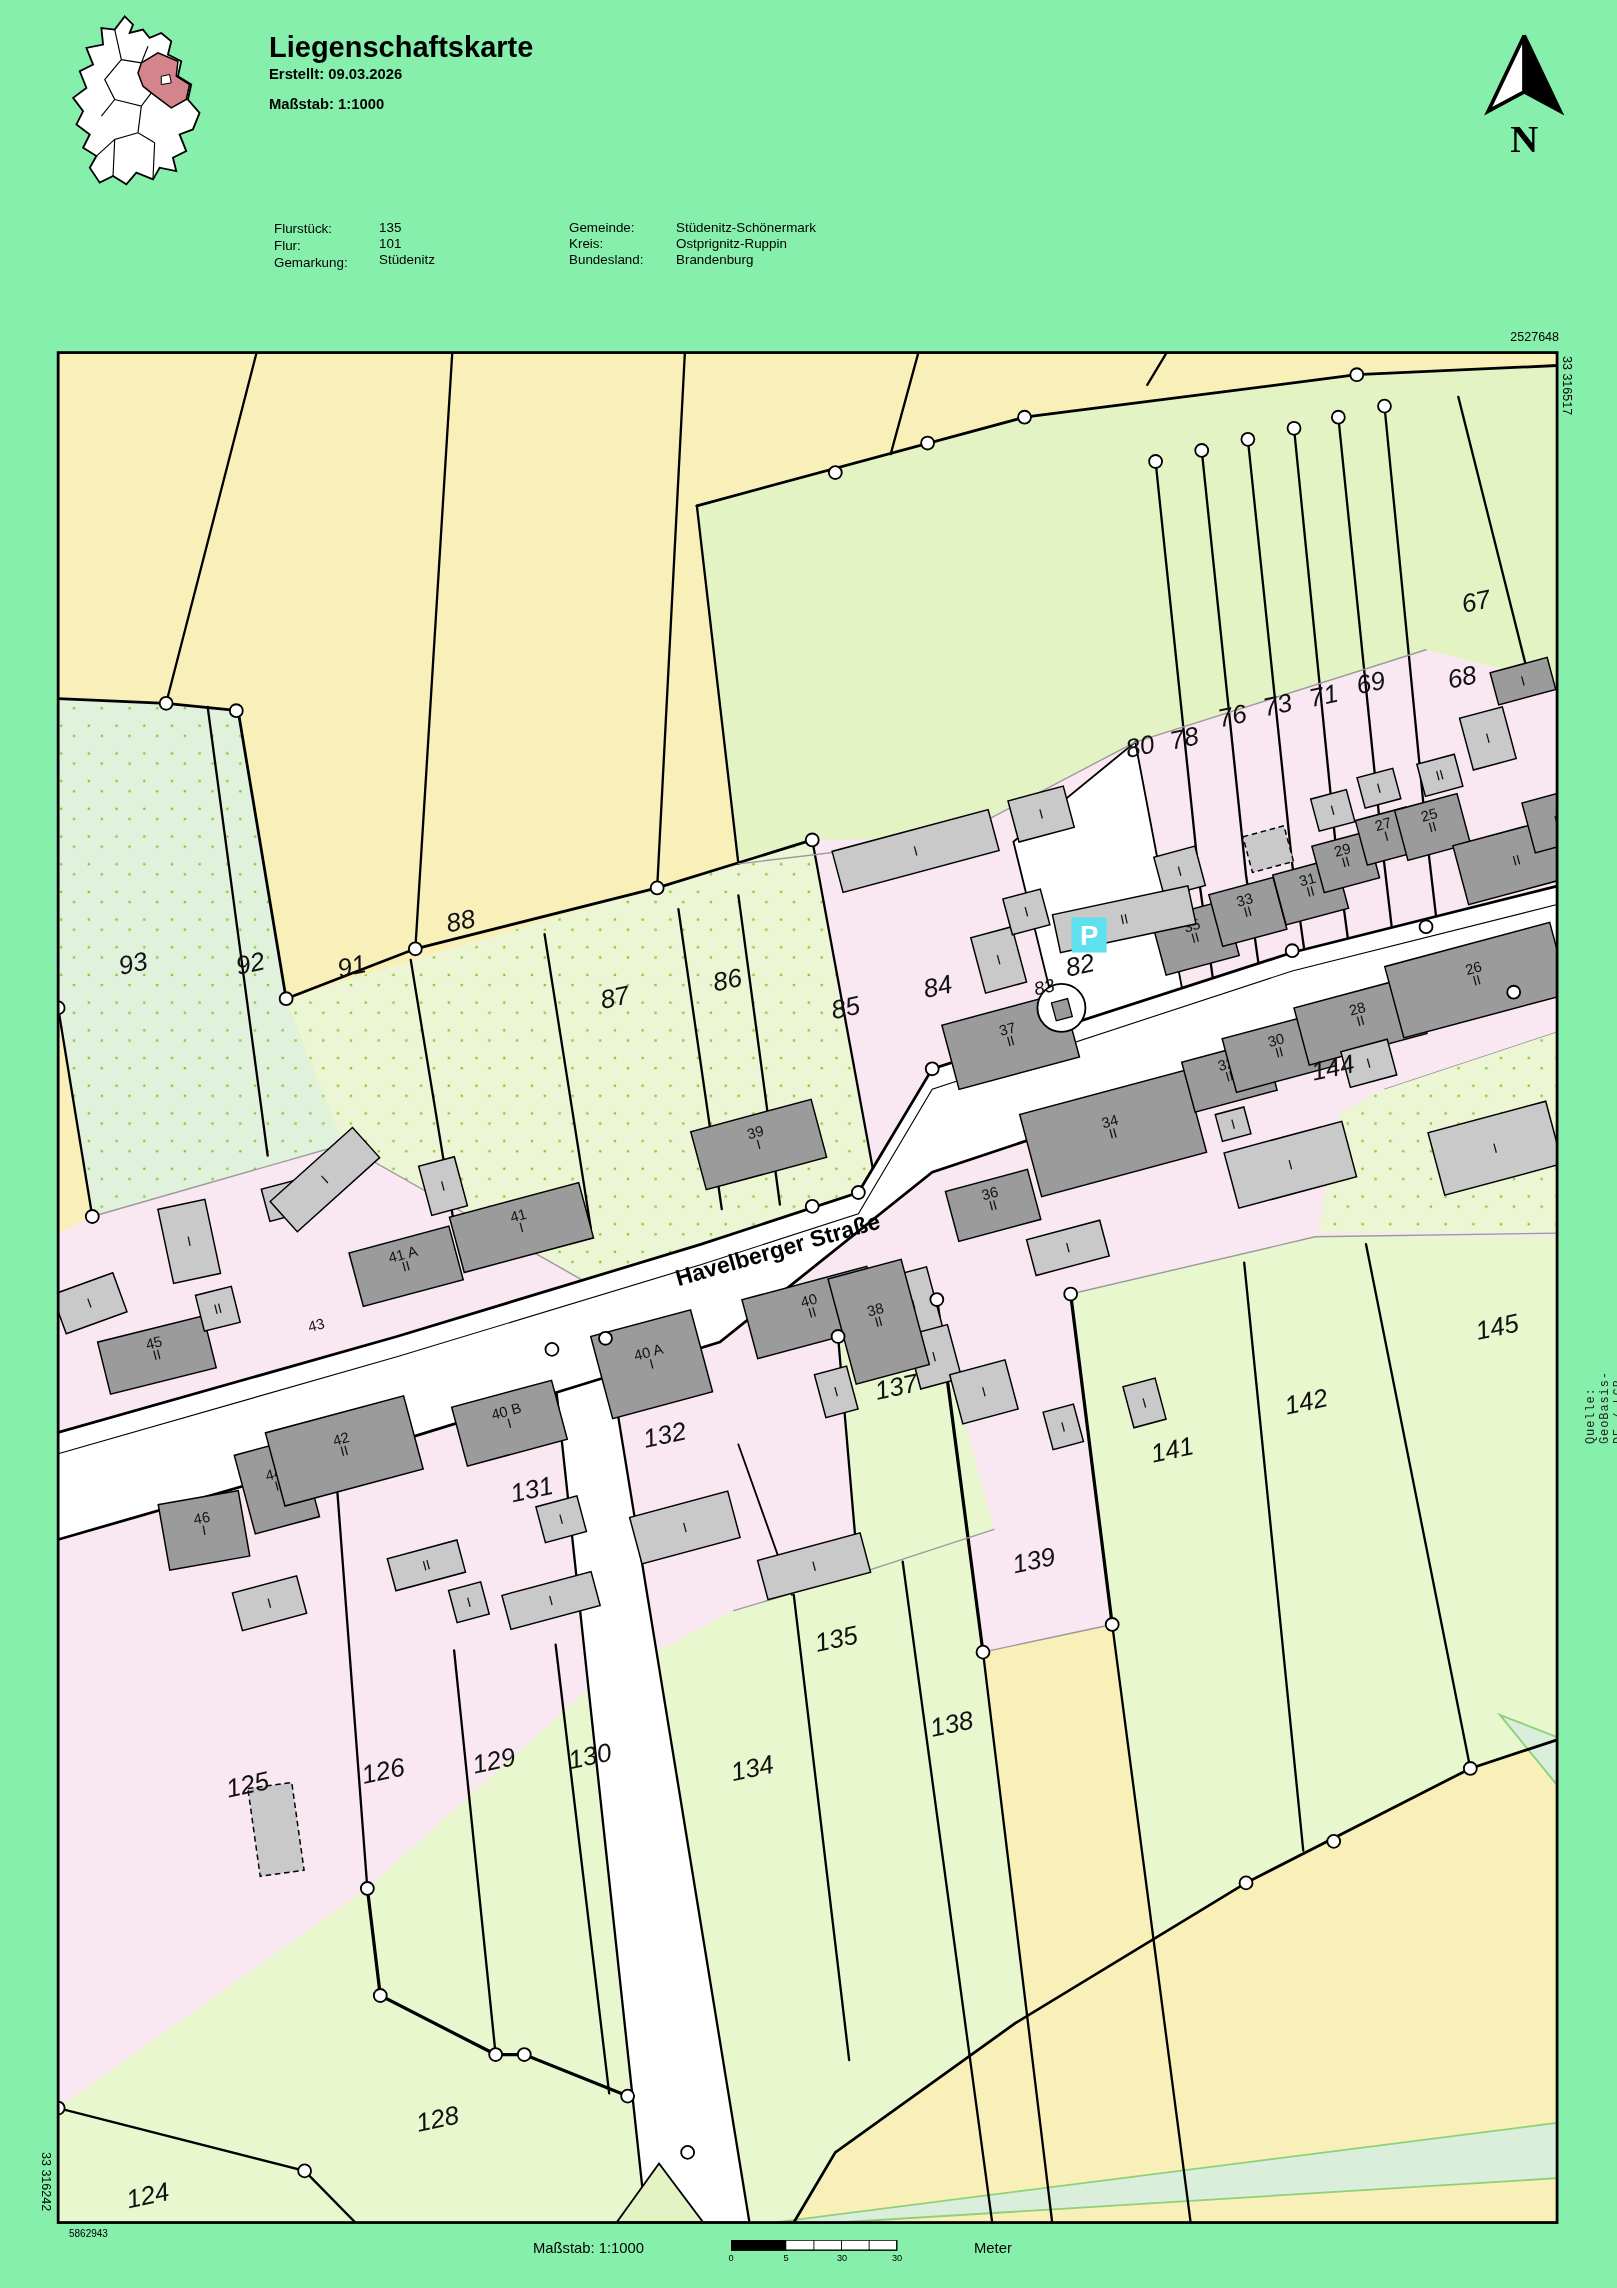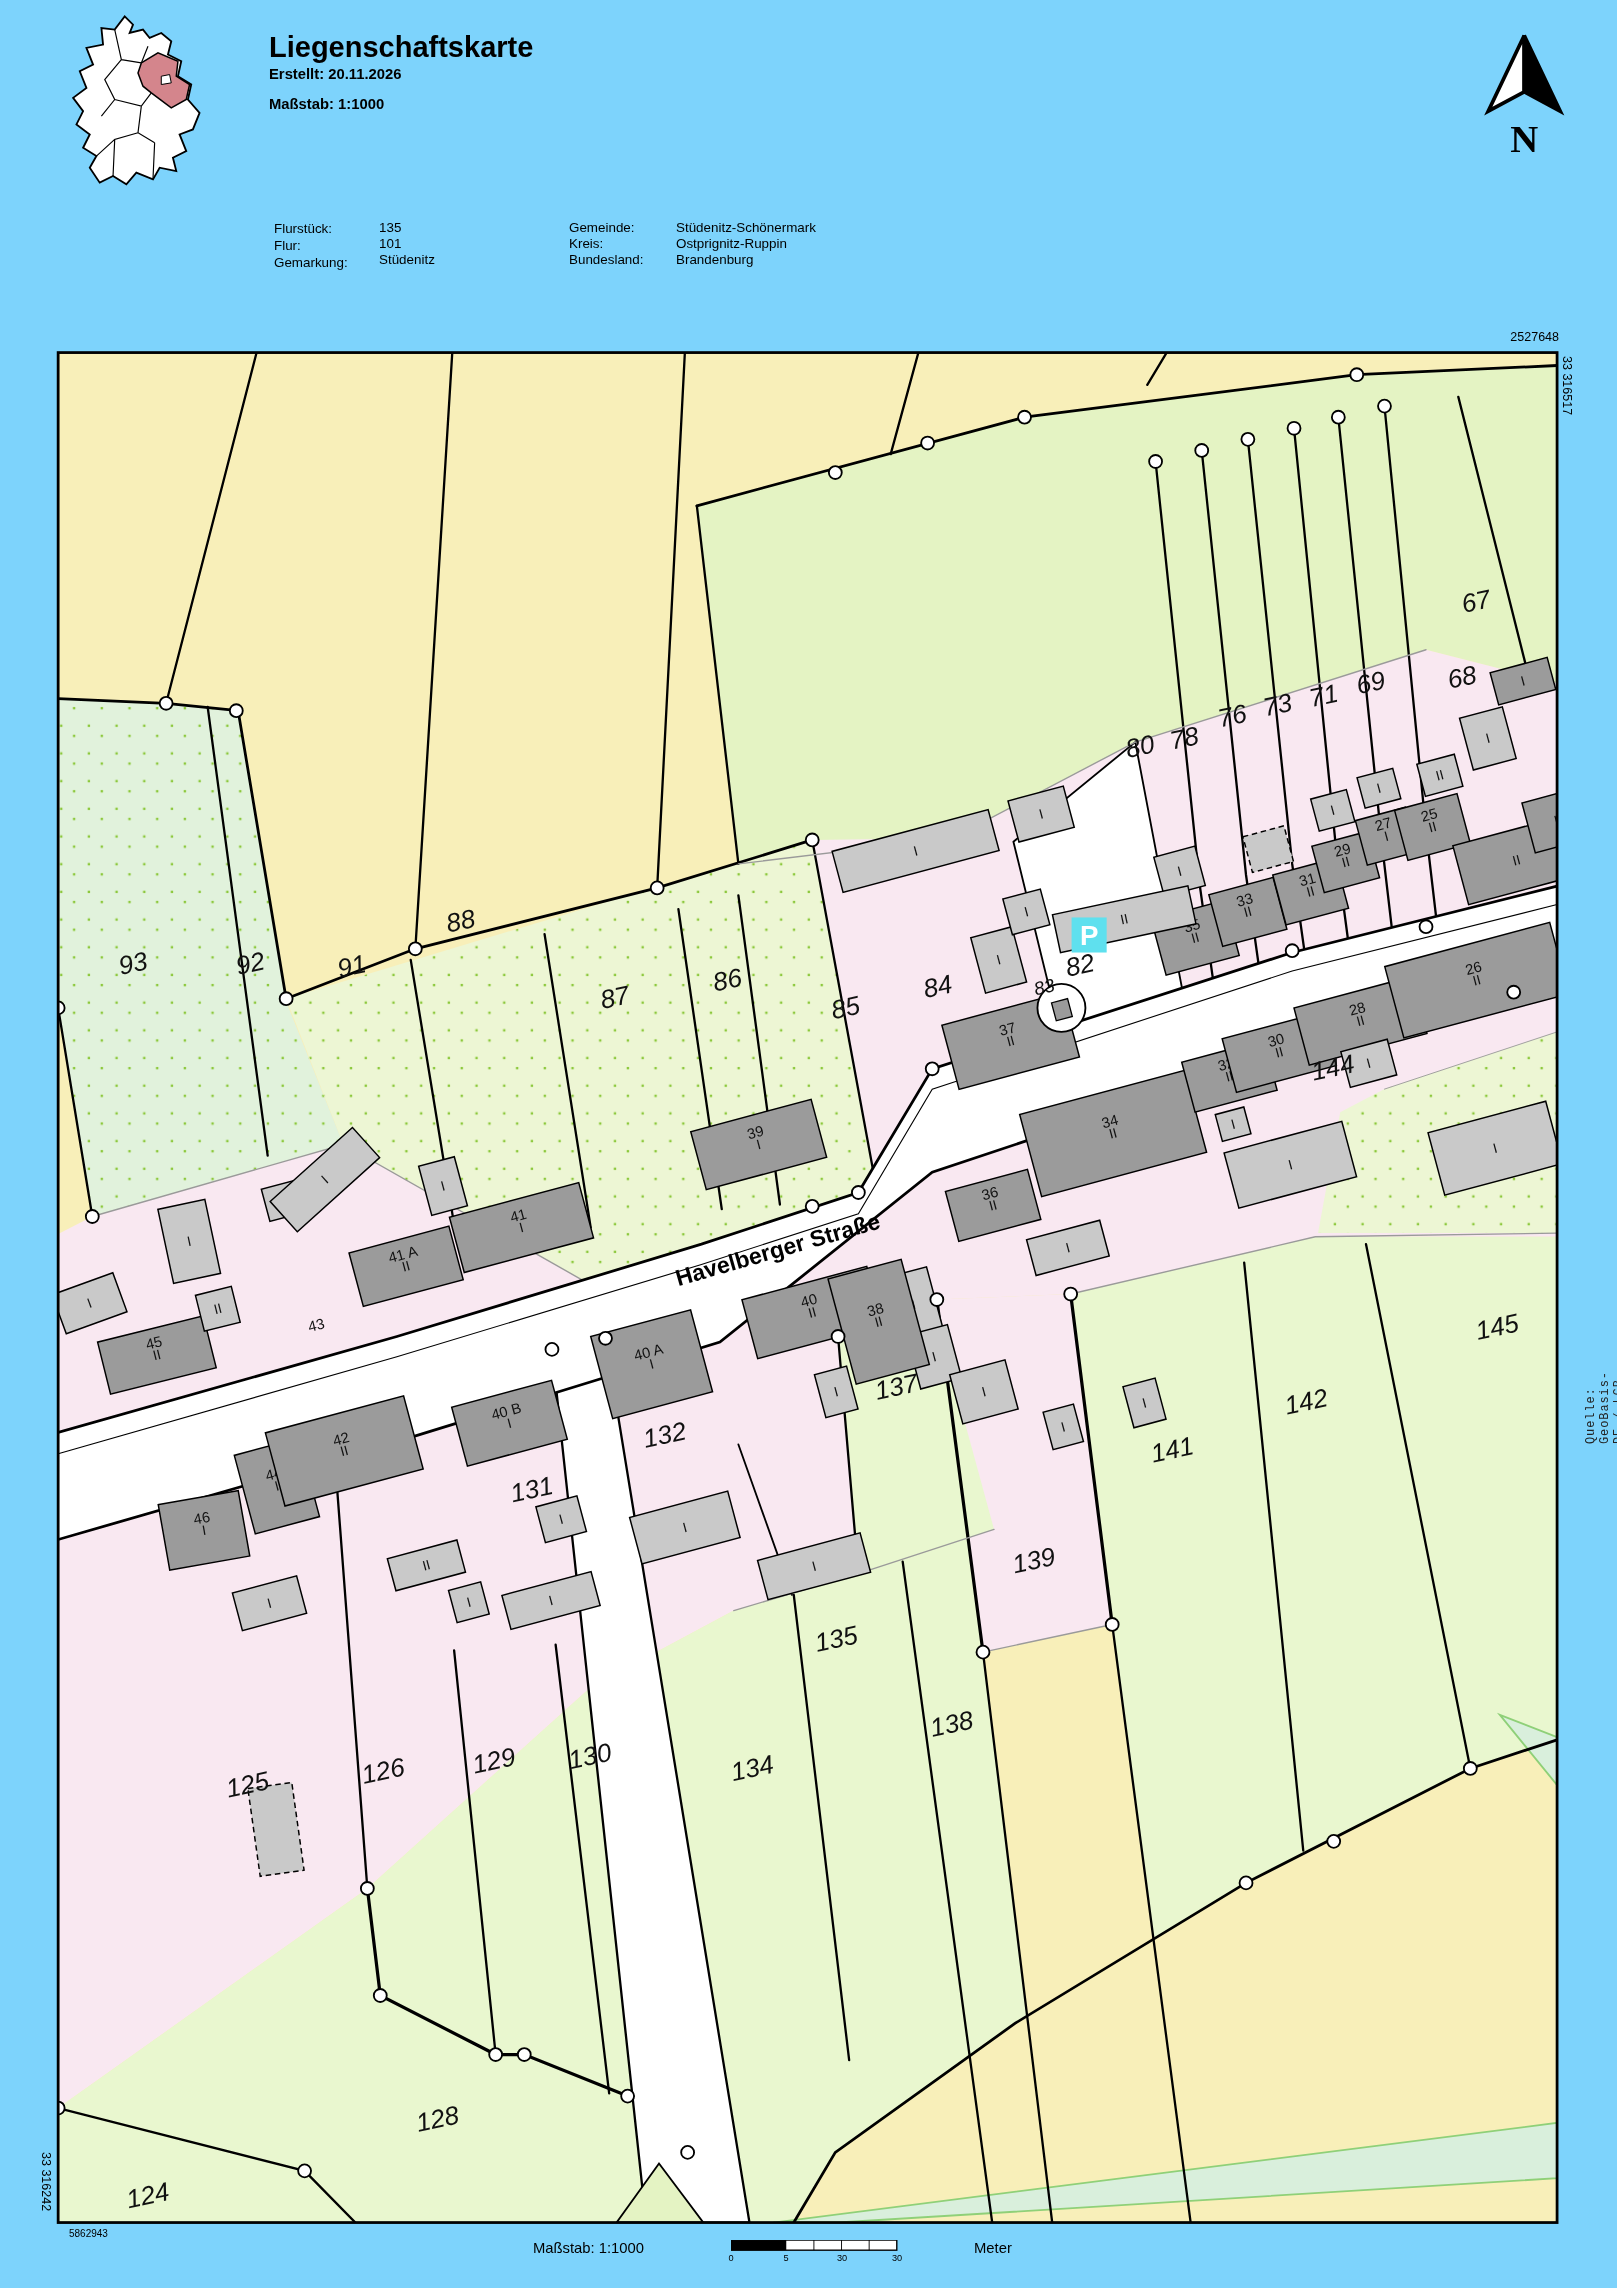--- a/index.html
+++ b/index.html
@@ -1,16 +1,16 @@
 <!DOCTYPE html>
 <html style="font-size:14.8px"><head>
 <meta charset="utf-8">
 <style>
   html,body{margin:0;padding:0;background:#888;}
-  #page{position:relative;width:1618px;height:2289px;background:#7dd3fc;
+  #page{position:relative;width:1618px;height:2289px;background:#86efac;
         font-family:"Liberation Sans",sans-serif;overflow:hidden;}
   .abs{position:absolute;}
   #title{left:269px;top:31px;font-size:29px;font-weight:bold;color:#000;}
   #created{left:269px;top:66px;font-size:14.8px;font-weight:bold;color:#000;}
   #hdr-scale{left:269px;top:96px;font-size:14.8px;font-weight:bold;color:#000;}
   .meta{font-size:13.4px;color:#000;white-space:pre;}
   #corner-top{right:59px;top:330px;font-size:12.5px;}
   #corner-right{left:1560px;top:356px;font-size:12.5px;transform-origin:0 0;transform:rotate(90deg) translateY(-100%);}
   #corner-left{left:39px;top:2152px;font-size:12.5px;transform-origin:0 0;transform:rotate(90deg) translateY(-100%);}
   #corner-bottom{left:69px;top:2228px;font-size:10px;}
@@ -30,21 +30,21 @@
 <div id="page">
 
   <svg id="germany" class="abs" width="168" height="183" viewBox="0 0 100 110">
     <path d="M42,2 L47,7 L45,12 L53,10 L57,15 L64,12 L70,17 L68,25 L76,29 L74,38 L82,43 L80,52 L87,60 L83,70 L75,73 L79,83 L71,87 L73,95 L63,93 L59,100 L49,96 L43,103 L35,98 L27,102 L21,93 L25,86 L17,81 L21,73 L13,67 L17,59 L11,51 L19,45 L15,35 L23,31 L19,21 L29,19 L28,9 L36,10 Z" fill="#ffffff" stroke="#000" stroke-width="1.1"></path>
     <path d="M36,10 L40,28 L30,40 L36,52 L28,62 M36,52 L52,56 L58,48 M40,28 L52,30 M52,56 L50,72 L60,78 M50,72 L36,76 L35,98 M36,76 L25,86 M60,78 L59,100 M58,48 L74,38 M52,30 L56,20" fill="none" stroke="#000" stroke-width="0.7"></path>
     <path d="M52,30 L62,24 L74,29 L73,38 L81,43 L79,52 L70,57 L58,48 L53,44 L50,36 Z" fill="#d4858c" stroke="#000" stroke-width="0.9"></path>
     <path d="M64,38 L69,37 L70,42 L64,43 Z" fill="#ffffff" stroke="#000" stroke-width="0.6"></path>
   </svg>
 
   <div id="title" class="abs">Liegenschaftskarte</div>
-  <div id="created" class="abs">Erstellt: 20.11.2026</div>
+  <div id="created" class="abs">Erstellt: 09.03.2026</div>
   <div id="hdr-scale" class="abs">Maßstab: 1:1000</div>
 
   <div class="abs meta" style="left:274px;top:220px;line-height:17px;" id="m-l1">Flurstück:
 Flur:
 Gemarkung:</div>
   <div class="abs meta" style="left:379px;top:220px;line-height:16px;" id="m-v1">135
 101
 Stüdenitz</div>
   <div class="abs meta" style="left:569px;top:220px;line-height:16px;" id="m-l2">Gemeinde:
 Kreis:

